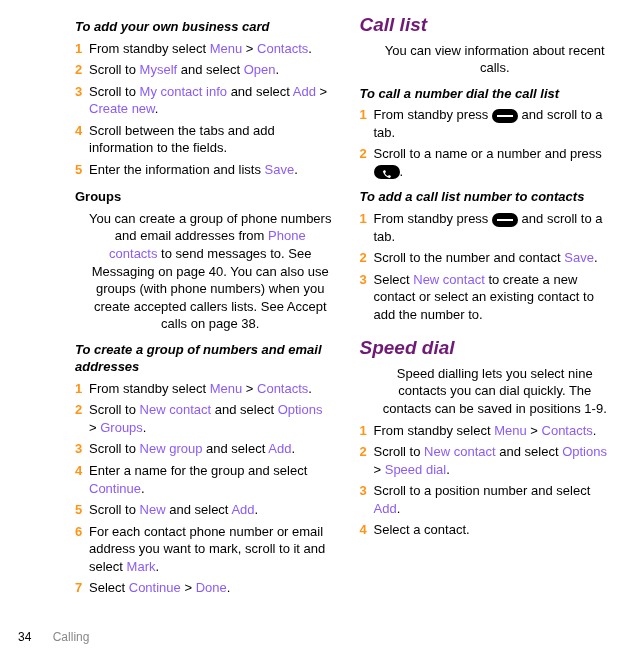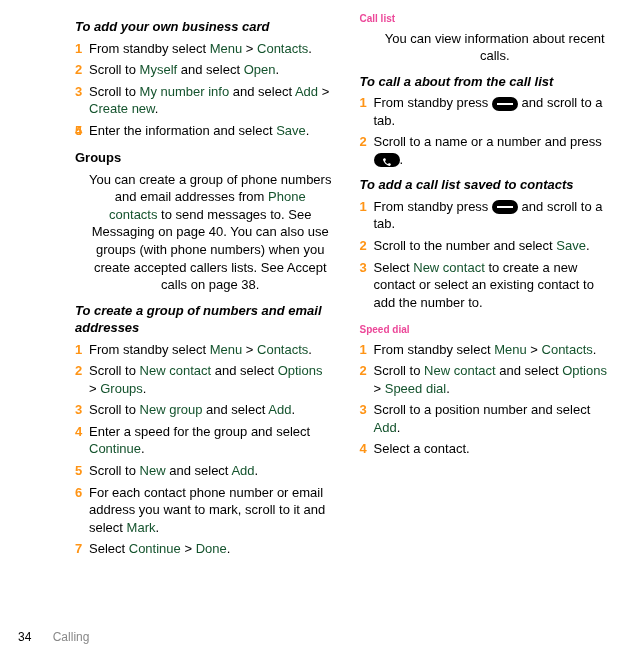--- a/index.html
+++ b/index.html
@@ -11,26 +11,26 @@
     width: 636px;
     height: 653px;
     overflow: hidden;
     background: #fff;
   }
   .page { display: flex; }
   .col { flex: 1; padding: 10px 18px 0 18px; }
   .col.left { padding-left: 38px; padding-right: 14px; margin-left: 37px;}
   .col.right { padding-left: 14px; padding-right: 20px;}
   .sec-heading { font-style: italic; font-weight: bold; margin: 8px 0 4px 0; }
-  .big-heading { color: #ec4899; font-size: 10px; font-weight: bold; margin: 2px 0 4px 0; }
+  .big-heading { color: #701a75; font-size: 19px; font-weight: bold; margin: 2px 0 4px 0; font-style: italic; }
   .sub-heading { font-weight: bold; margin: 10px 0 4px 0; }
   ol { list-style: none; margin: 0; padding: 0; }
   li { position: relative; padding-left: 14px; margin-bottom: 4px; }
   li .num { position: absolute; left: 0; top: 0; color: #ff9415; font-weight: bold; }
-  .t { color: #14532d; } 
+  .t { color: #8b5cf6; } 
   .ital { }
   p { margin: 0 0 4px 0; text-align: center; }
   .key {
     display: inline-block;
     vertical-align: middle;
     width: 26px; height: 14px;
     background: #000;
     border-radius: 7px;
     position: relative;
   }
@@ -54,60 +54,61 @@
 </head>
 <body>
 
 <div class="page">
 
   <div class="col left">
     <div class="sec-heading">To add your own business card</div>
     <ol>
       <li><span class="num">1</span><span>From standby select </span><span class="t">Menu</span><span> &gt; </span><span class="t">Contacts</span><span>.</span></li>
       <li><span class="num">2</span><span>Scroll to </span><span class="t">Myself</span><span> and select </span><span class="t">Open</span><span>.</span></li>
-      <li><span class="num">3</span><span>Scroll to </span><span class="t">My number info</span><span> and select </span><span class="t">Add</span><span> &gt; </span><span class="t">Create new</span><span>.</span></li>
-      <li><span class="num">4</span></li>
-      <li><span class="num">5</span><span>Enter the information and select </span><span class="t">Save</span><span>.</span></li>
+      <li><span class="num">3</span><span>Scroll to </span><span class="t">My contact info</span><span> and select </span><span class="t">Add</span><span> &gt; </span><span class="t">Create new</span><span>.</span></li>
+      <li><span class="num">4</span><span>Scroll between the tabs and add information to the fields.</span></li>
+      <li><span class="num">5</span><span>Enter the information and lists </span><span class="t">Save</span><span>.</span></li>
     </ol>
 
     <div class="sub-heading">Groups</div>
     <p style="padding-left:14px"><span>You can create a group of phone numbers and email addresses from </span><span class="t">Phone contacts</span><span> to send messages to. See </span><span class="ital">Messaging</span><span> on page 40. You can also use groups (with phone numbers) when you create accepted callers lists. See </span><span class="ital">Accept calls</span><span> on page 38.</span></p>
 
     <div class="sec-heading">To create a group of numbers and email addresses</div>
     <ol>
       <li><span class="num">1</span><span>From standby select </span><span class="t">Menu</span><span> &gt; </span><span class="t">Contacts</span><span>.</span></li>
       <li><span class="num">2</span><span>Scroll to </span><span class="t">New contact</span><span> and select </span><span class="t">Options</span><span> &gt; </span><span class="t">Groups</span><span>.</span></li>
       <li><span class="num">3</span><span>Scroll to </span><span class="t">New group</span><span> and select </span><span class="t">Add</span><span>.</span></li>
-      <li><span class="num">4</span><span>Enter a speed for the group and select </span><span class="t">Continue</span><span>.</span></li>
+      <li><span class="num">4</span><span>Enter a name for the group and select </span><span class="t">Continue</span><span>.</span></li>
       <li><span class="num">5</span><span>Scroll to </span><span class="t">New</span><span> and select </span><span class="t">Add</span><span>.</span></li>
       <li><span class="num">6</span><span>For each contact phone number or email address you want to mark, scroll to it and select </span><span class="t">Mark</span><span>.</span></li>
       <li><span class="num">7</span><span>Select </span><span class="t">Continue</span><span> &gt; </span><span class="t">Done</span><span>.</span></li>
     </ol>
   </div>
 
   <div class="col right">
     <div class="big-heading">Call list</div>
     <p style="padding-left:14px">You can view information about recent calls.</p>
 
-    <div class="sec-heading">To call a about from the call list</div>
+    <div class="sec-heading">To call a number dial the call list</div>
     <ol>
       <li><span class="num">1</span><span>From standby press </span><span class="key"><span class="dash"></span></span><span> and scroll to a tab.</span></li>
       <li><span class="num">2</span><span>Scroll to a name or a number and press </span><span class="key"><span class="phone"><svg viewBox="0 0 10 10">
                 <path fill="#fff" d="M2 1c0 3 4 7 7 7l1-2-2-1-1 1c-1 0-3-2-3-3l1-1-1-2z"></path>
               </svg></span></span><span>.</span></li>
     </ol>
 
-    <div class="sec-heading">To add a call list saved to contacts</div>
+    <div class="sec-heading">To add a call list number to contacts</div>
     <ol>
       <li><span class="num">1</span><span>From standby press </span><span class="key"><span class="dash"></span></span><span> and scroll to a tab.</span></li>
-      <li><span class="num">2</span><span>Scroll to the number and select </span><span class="t">Save</span><span>.</span></li>
+      <li><span class="num">2</span><span>Scroll to the number and contact </span><span class="t">Save</span><span>.</span></li>
       <li><span class="num">3</span><span>Select </span><span class="t">New contact</span><span> to create a new contact or select an existing contact to add the number to.</span></li>
     </ol>
 
     <div class="big-heading" style="margin-top:12px">Speed dial</div>
+    <p style="padding-left:14px">Speed dialling lets you select nine contacts you can dial quickly. The contacts can be saved in positions 1-9.</p>
 
     <ol>
       <li><span class="num">1</span><span>From standby select </span><span class="t">Menu</span><span> &gt; </span><span class="t">Contacts</span><span>.</span></li>
       <li><span class="num">2</span><span>Scroll to </span><span class="t">New contact</span><span> and select </span><span class="t">Options</span><span> &gt; </span><span class="t">Speed dial</span><span>.</span></li>
       <li><span class="num">3</span><span>Scroll to a position number and select </span><span class="t">Add</span><span>.</span></li>
       <li><span class="num">4</span><span>Select a contact.</span></li>
     </ol>
   </div>
 </div>
 

